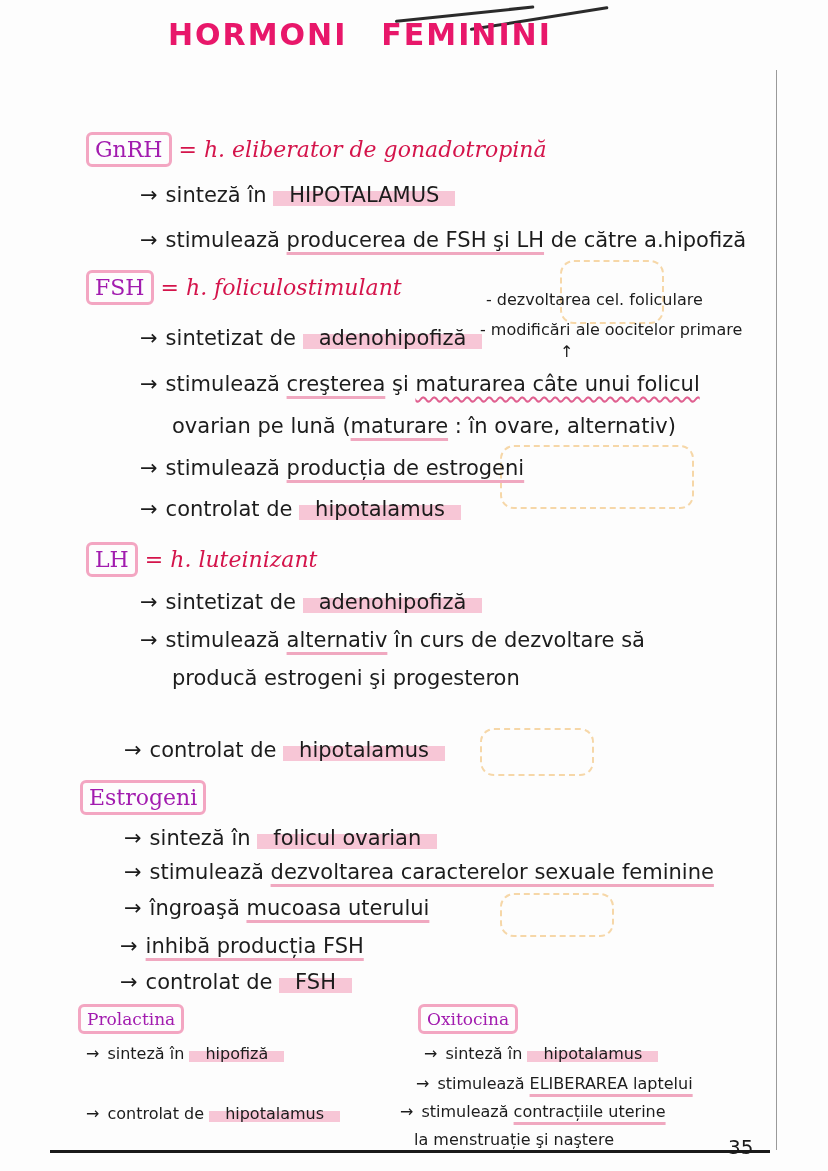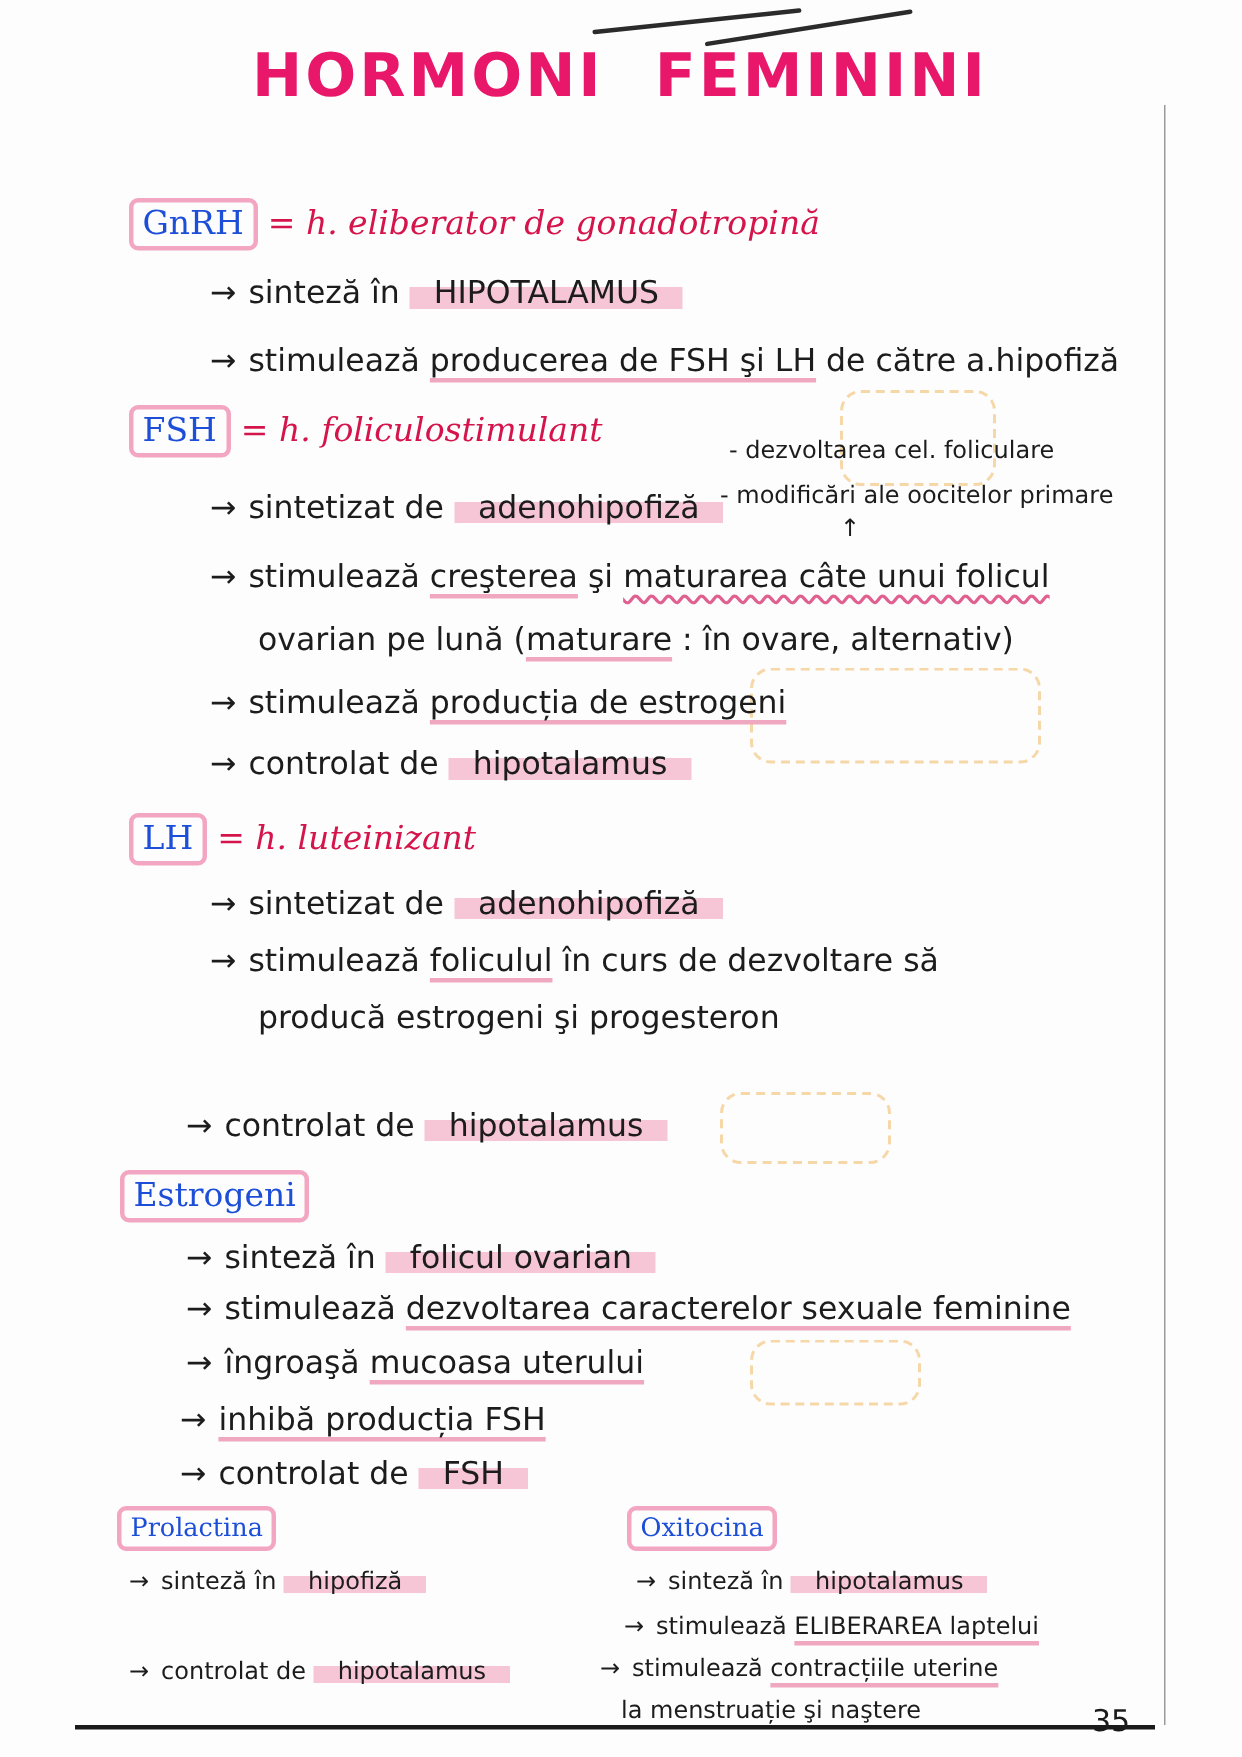--- a/index.html
+++ b/index.html
@@ -7,29 +7,29 @@
     width:828px; height:1171px; overflow:hidden; position:relative;
     background:#ffffff;
     font-family:"DejaVu Sans", sans-serif;
     color:#1a1a1a;
   }
   .page { position:absolute; left:0; top:0; width:828px; height:1171px; background:#fdfdfd; }
   .pencil-stroke { position:absolute; height:3px; background:#2b2b2b; border-radius:2px; transform-origin:left center; }
   .right-margin { position:absolute; left:776px; top:70px; width:1px; height:1080px; background:#9a9a9a; }
   .bottom-line { position:absolute; left:50px; top:1150px; width:720px; height:3px; background:#1a1a1a; }
   .title {
-    position:absolute; left:168px; top:28px;
+    position:absolute; left:168px; top:17px;
     font-family:"DejaVu Sans", sans-serif; font-weight:bold;
-    font-size:40px; letter-spacing:2px; color:#e8176a;
+    font-size:30px; letter-spacing:2px; color:#e8176a;
   }
   .title .w2 { margin-left:34px; }
   .hdr { position:absolute; font-size:22px; color:#d4144b; white-space:nowrap; font-family:"DejaVu Serif", serif; font-style:italic; }
   .box {
     display:inline-block; border:3px solid #f3a6c2; border-radius:6px;
-    padding:2px 6px; font-style:normal; color:#1d4ed8;
+    padding:2px 6px; font-style:normal; color:#a21caf;
   }
   .line { position:absolute; font-size:21px; white-space:nowrap; font-family:"DejaVu Sans", sans-serif; color:#1c1c1c; }
   .line.sm { font-size:16px; }
   .line.xs { font-size:16px; }
   .arrow { margin-right:8px; }
   .hl { background:linear-gradient(transparent 35%, #f7c6d6 35%, #f7c6d6 95%, transparent 95%); padding:0 16px; }
   .ul { text-decoration:underline; text-decoration-color:#f0a8c0; text-decoration-thickness:3px; text-underline-offset:5px; }
   .wavy { text-decoration:underline wavy #e06090; text-underline-offset:5px; }
   .dots { position:absolute; border:2px dashed #f6d7a8; border-radius:14px; }
   .pg { position:absolute; left:728px; top:1135px; font-size:20px; color:#1a1a1a; }
@@ -87,21 +87,21 @@
   </div>
 
   <div class="hdr" style="left:86px;top:542px;">
     <span class="box">LH</span>
     <span>= h. luteinizant</span>
   </div>
   <div class="line" style="left:140px;top:590px;">
     <span class="arrow">→</span><span>sintetizat de </span><span class="hl">adenohipofiză</span>
   </div>
   <div class="line" style="left:140px;top:628px;">
-    <span class="arrow">→</span><span>stimulează </span><span class="ul">foliculul</span><span> în curs de dezvoltare să</span>
+    <span class="arrow">→</span><span>stimulează </span><span class="ul">alternativ</span><span> în curs de dezvoltare să</span>
   </div>
   <div class="line" style="left:172px;top:666px;">producă estrogeni şi progesteron</div>
   <div class="line" style="left:124px;top:738px;">
     <span class="arrow">→</span><span>controlat de </span><span class="hl">hipotalamus</span>
   </div>
 
   <div class="hdr" style="left:80px;top:780px;">
     <span class="box">Estrogeni</span>
   </div>
   <div class="line" style="left:124px;top:826px;text-align:right;">

